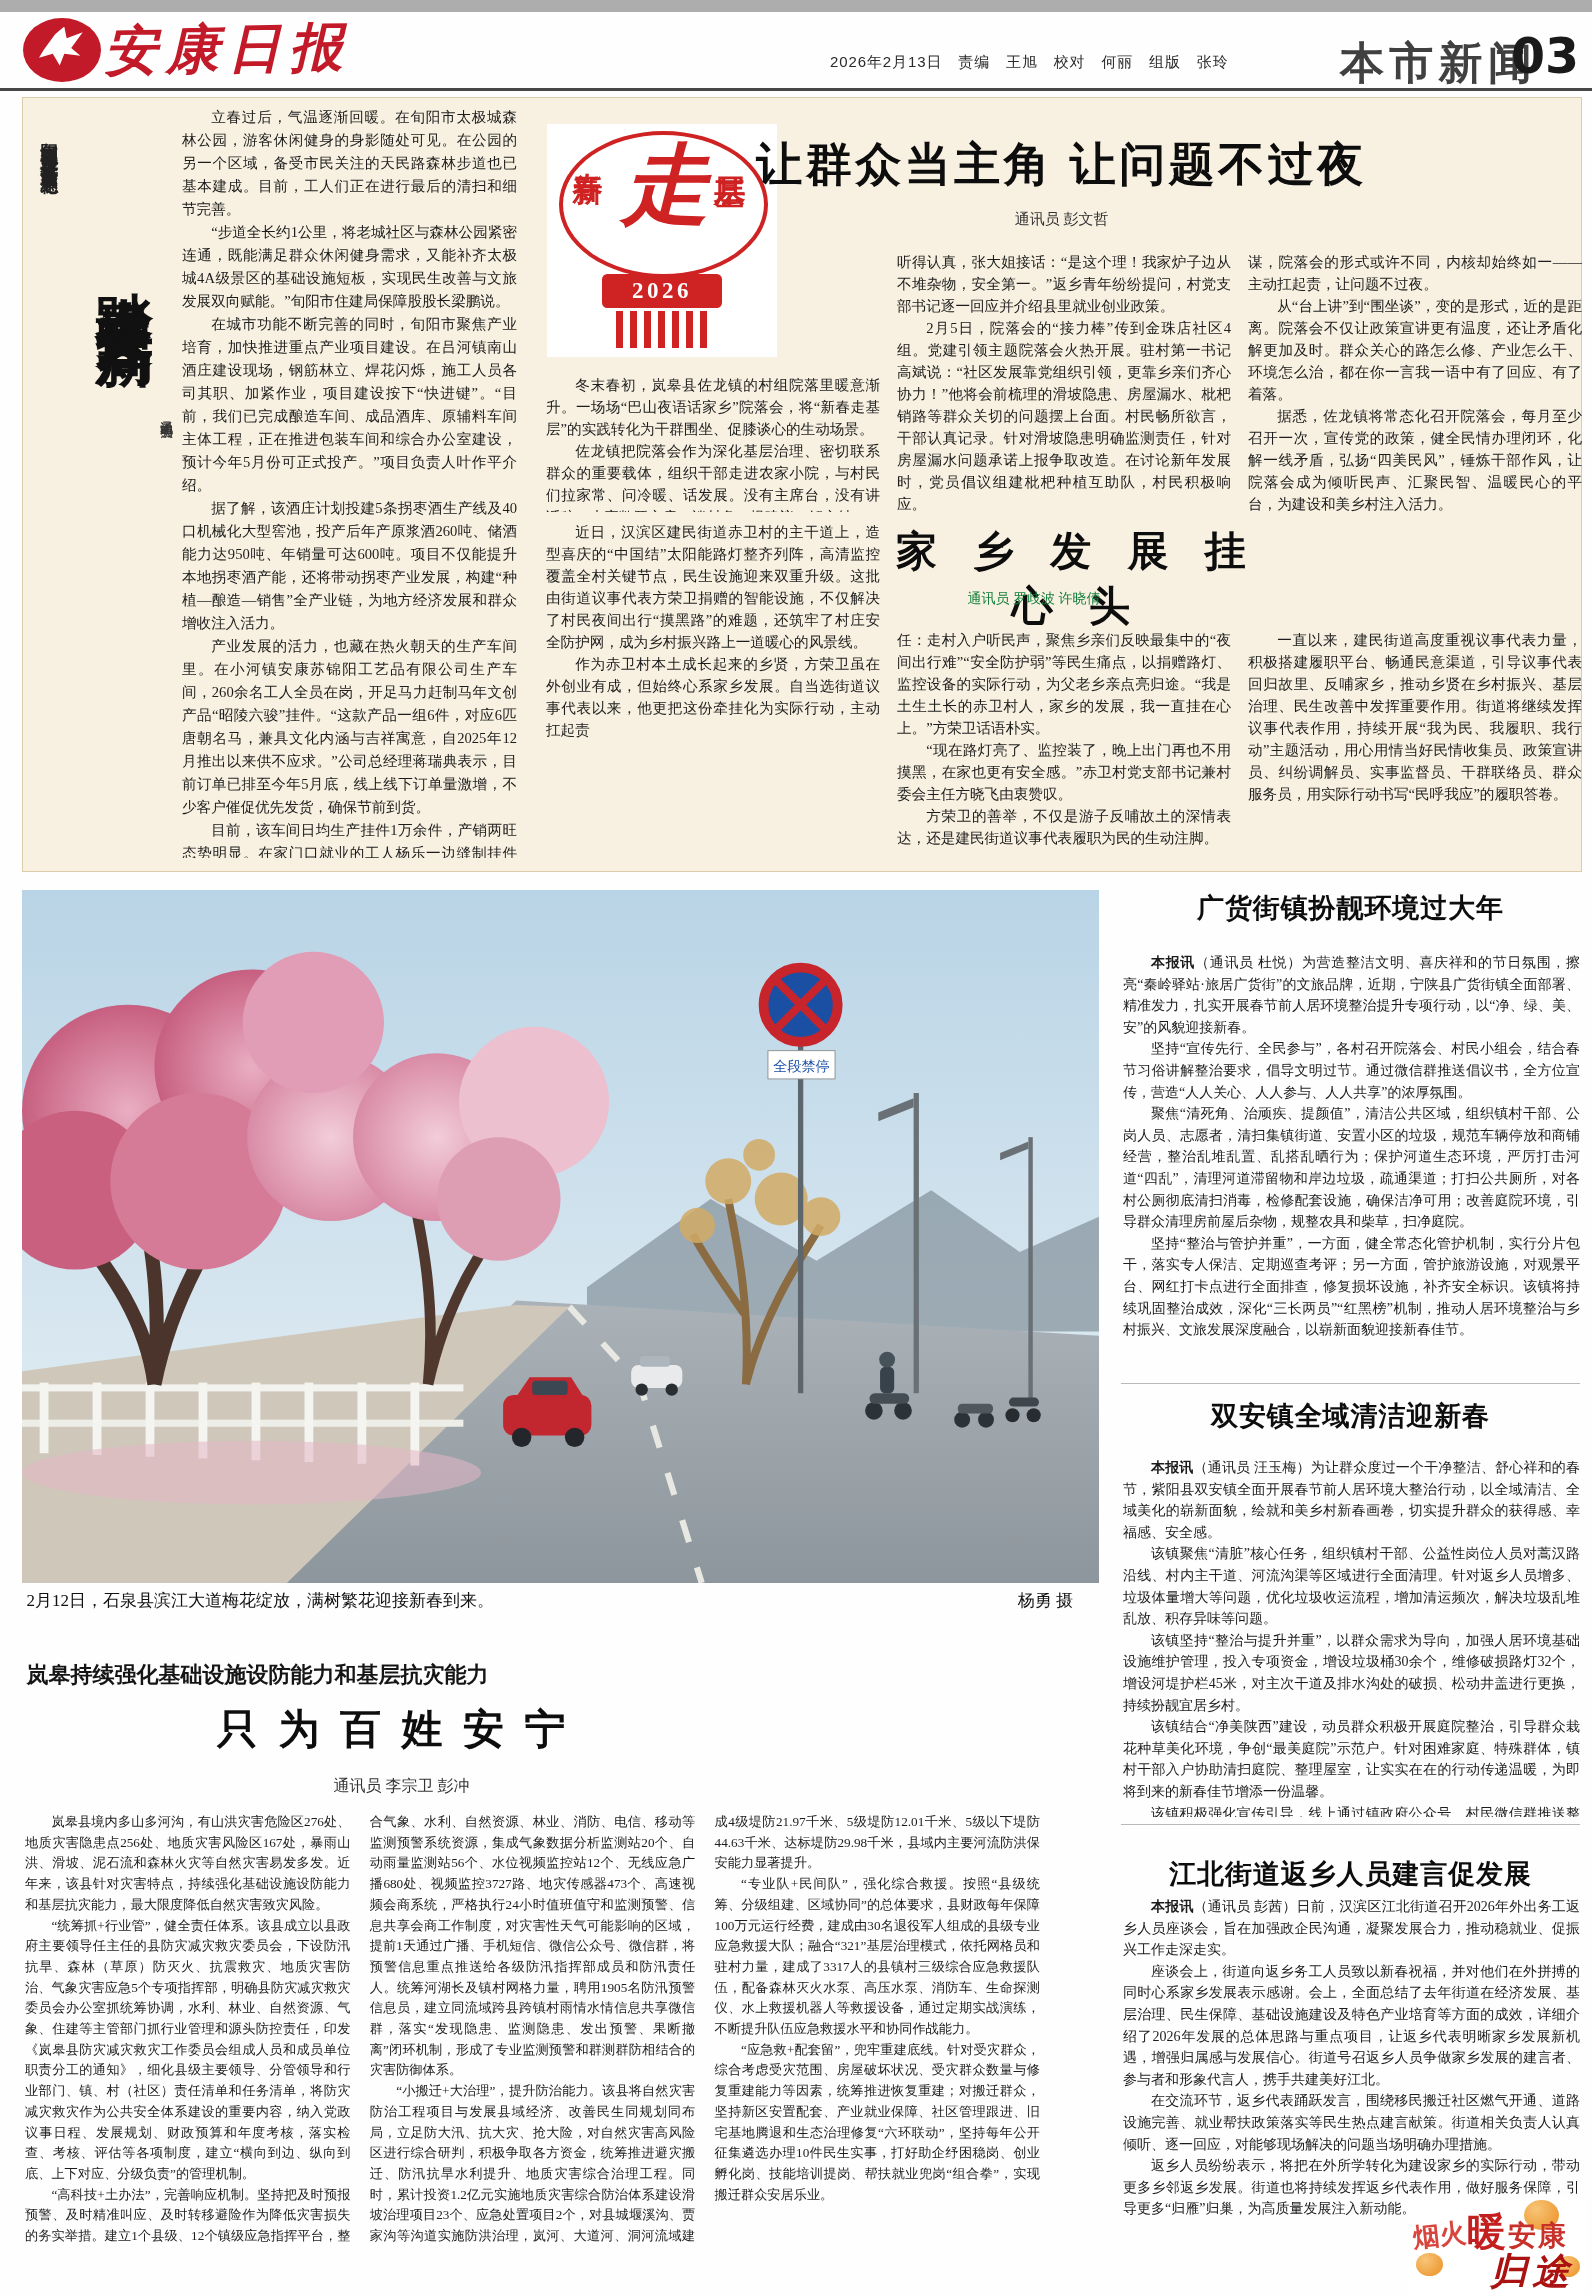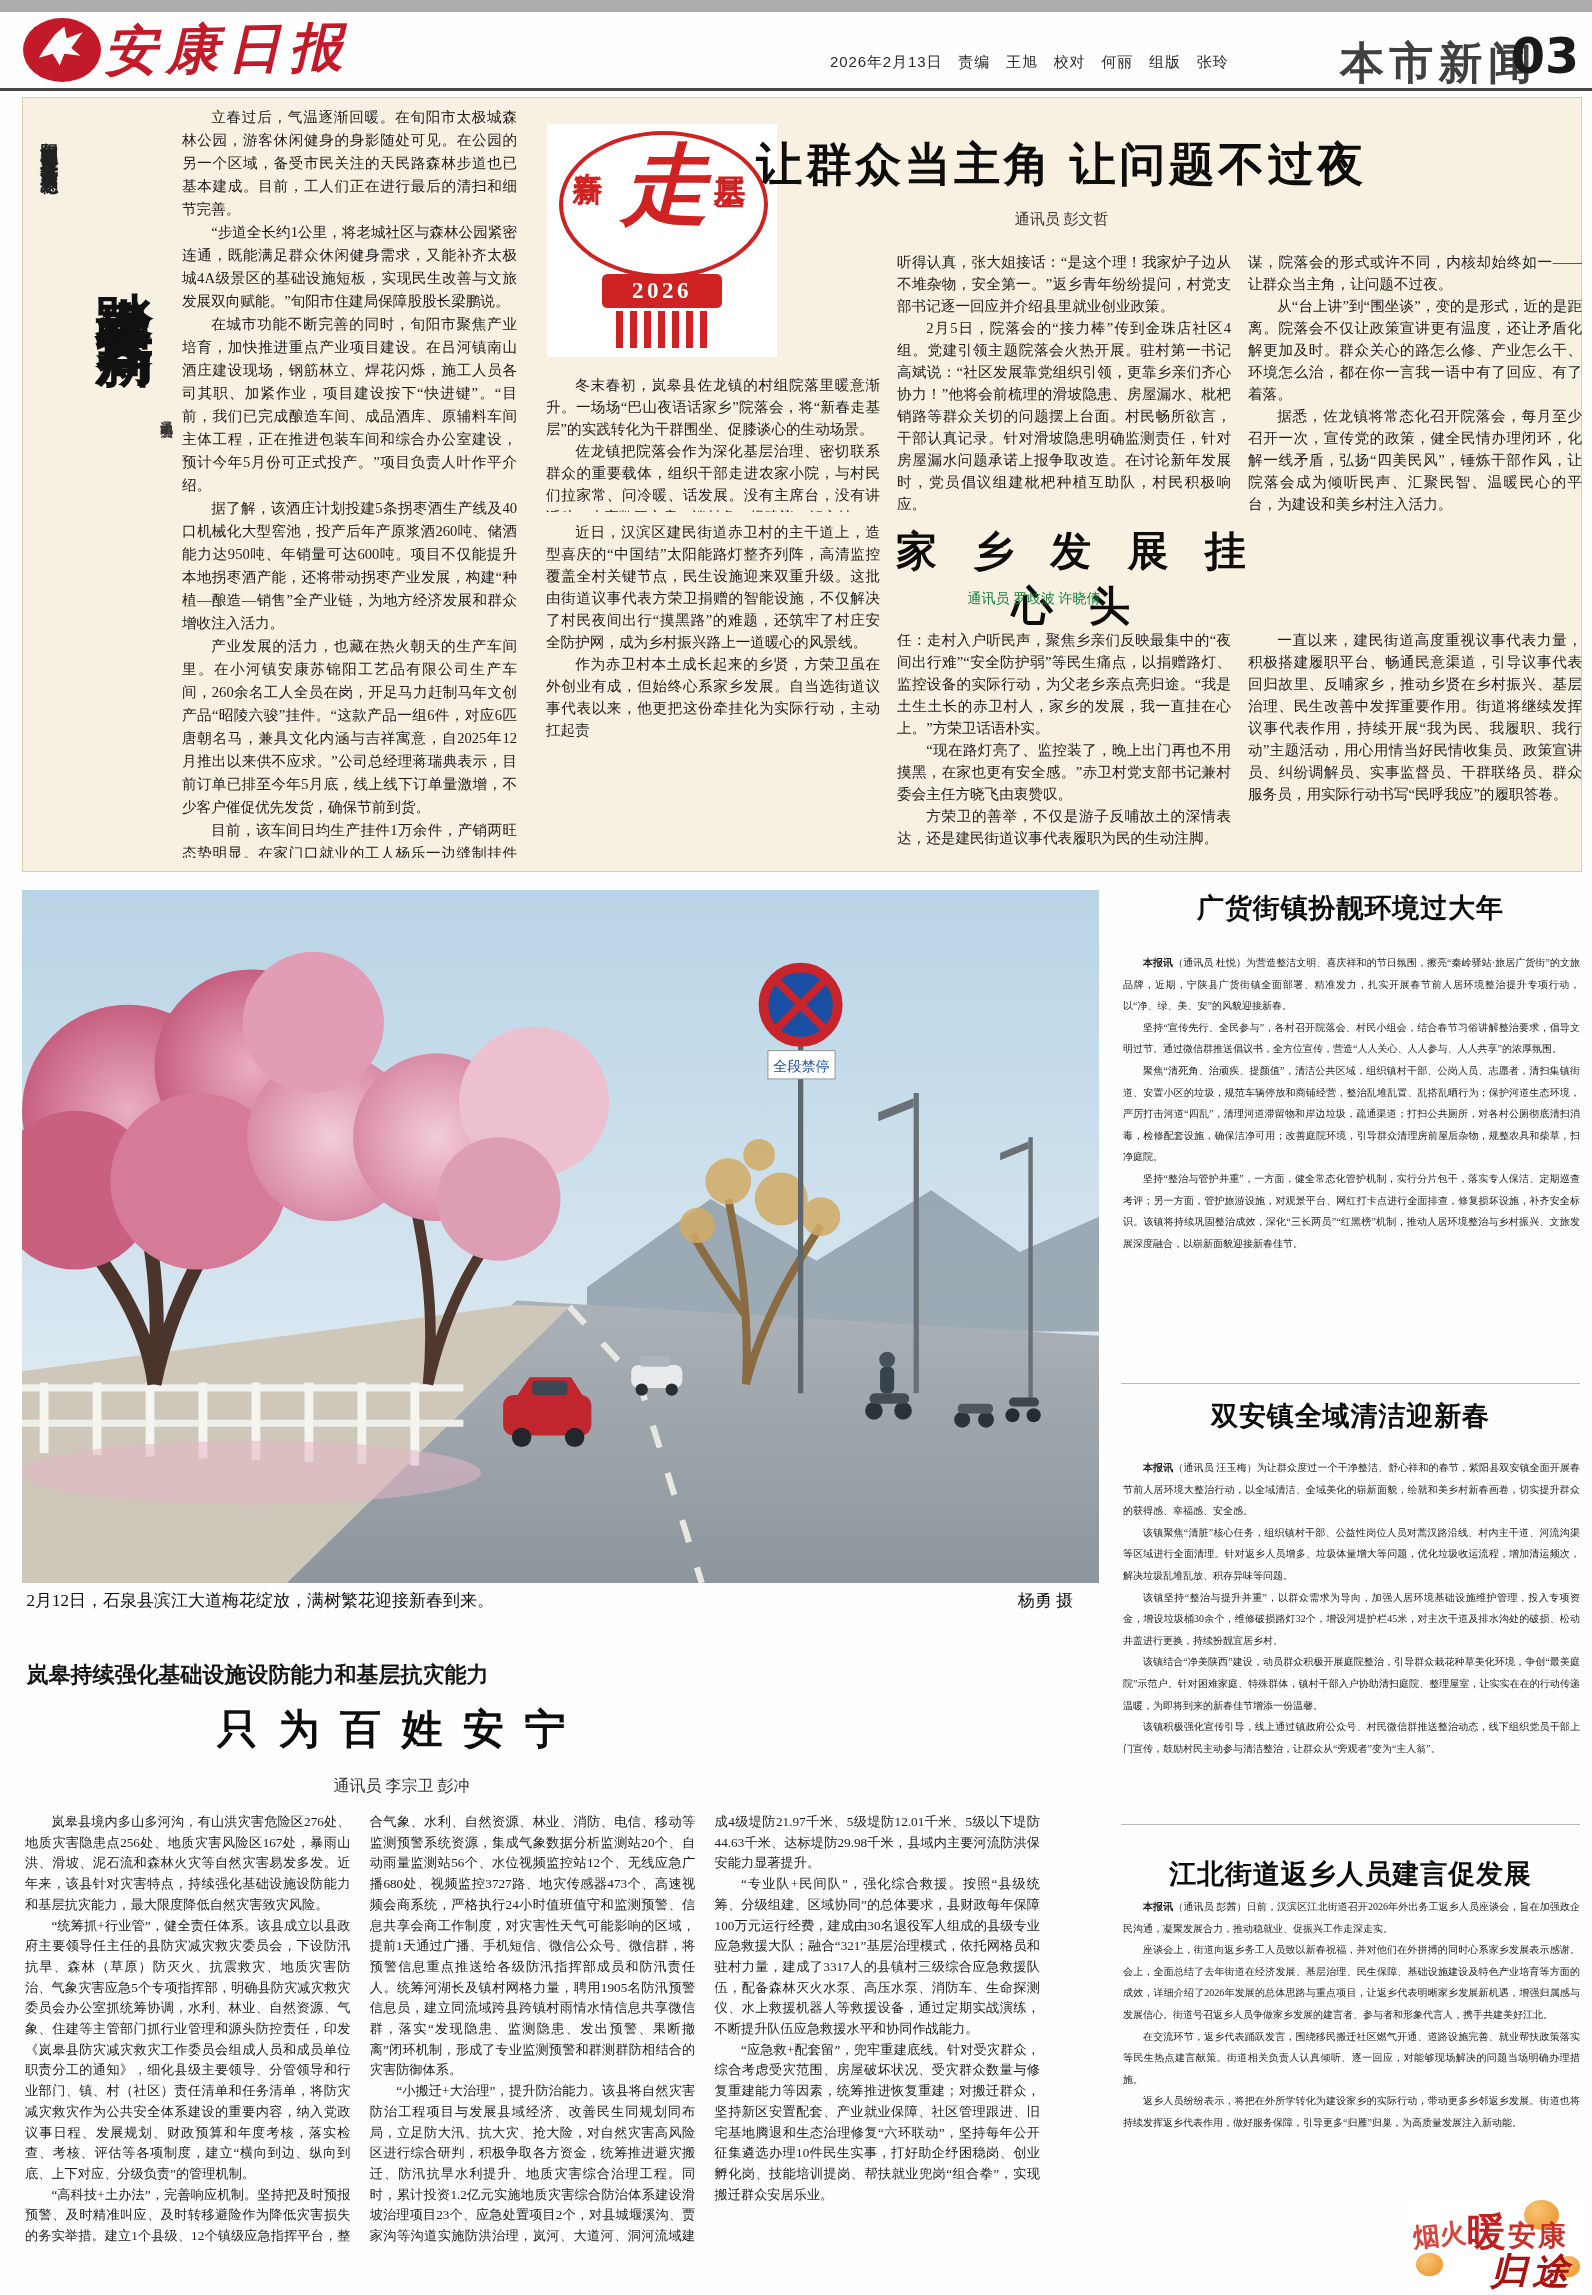--- a/index.html
+++ b/index.html
@@ -48,21 +48,21 @@
   .colA{width:334px;font-size:14.6px;line-height:22px;}
   
   #jx-headline{left:865px;top:524px;width:424px;text-align:center;font-size:41px;font-weight:bold;letter-spacing:12.4px;color:#0d0d0d;}
   #jx-byline{left:822px;top:590px;width:424px;text-align:center;font-size:14px;color:#15803d;}
   
   #photo{left:22px;top:890px;width:1077px;height:693px;}
   #caption{left:26.5px;top:1589px;width:971px;font-size:17px;color:#111;}
   #credit{left:958px;top:1589px;width:115px;font-size:17px;color:#111;text-align:right;}
   
   .rc-head{left:1121px;width:459px;text-align:center;font-size:27px;font-weight:bold;color:#0d0d0d;letter-spacing:0.9px;}
-  .rc-body{left:1123px;width:457px;font-size:10px;line-height:21.6px;}
+  .rc-body{left:1123px;width:457px;font-size:14px;line-height:21.6px;}
   .rc-rule{left:1121px;width:459px;height:0.9px;background:#b9b9b9;}
   
   #lg-kicker{left:26.5px;top:1660px;font-size:22px;font-weight:bold;color:#151515;}
   #lg-headline{left:22px;top:1702px;width:759px;text-align:center;font-size:41px;font-weight:bold;letter-spacing:0.5em;color:#0d0d0d;}
   #lg-byline{left:22px;top:1776px;width:759px;text-align:center;font-size:16px;color:#333;}
   #lg-body{left:25px;top:1812px;width:1015px;height:479px;column-count:3;column-gap:19.4px;
            font-size:13.2px;line-height:20.7px;}
   
   #corner{left:1409px;top:2198px;width:177px;height:94px;background:#fff;}
   .lantern{position:absolute;border-radius:50%;background:radial-gradient(circle at 35% 30%,#f7c577,#ef9f3c 70%);}
@@ -116,21 +116,21 @@
     <p>冬末春初，岚皋县佐龙镇的村组院落里暖意渐升。一场场“巴山夜语话家乡”院落会，将“新春走基层”的实践转化为干群围坐、促膝谈心的生动场景。</p>
     <p>佐龙镇把院落会作为深化基层治理、密切联系群众的重要载体，组织干部走进农家小院，与村民们拉家常、问冷暖、话发展。没有主席台，没有讲话稿，大家敞开心扉，谈村务、提建议、解心结。</p>
 
   </div>
   <div class="abs just clip body-txt colA" style="left:897px;top:251px;height:261px;">
     <p class="cont">听得认真，张大姐接话：“是这个理！我家炉子边从不堆杂物，安全第一。”返乡青年纷纷提问，村党支部书记逐一回应并介绍县里就业创业政策。</p>
     <p>2月5日，院落会的“接力棒”传到金珠店社区4组。党建引领主题院落会火热开展。驻村第一书记高斌说：“社区发展靠党组织引领，更靠乡亲们齐心协力！”他将会前梳理的滑坡隐患、房屋漏水、枇杷销路等群众关切的问题摆上台面。村民畅所欲言，干部认真记录。针对滑坡隐患明确监测责任，针对房屋漏水问题承诺上报争取改造。在讨论新年发展时，党员倡议组建枇杷种植互助队，村民积极响应。</p>
 
   </div>
   <div class="abs just clip body-txt colA" style="left:1248px;top:251px;height:261px;">
-    <p class="cont">谋，院落会的形式或许不同，内核却始终如一——让群众当主角，让问题不过夜。</p>
+    <p class="cont">谋，院落会的形式或许不同，内核却始终如一——主动扛起责，让问题不过夜。</p>
     <p>从“台上讲”到“围坐谈”，变的是形式，近的是距离。院落会不仅让政策宣讲更有温度，还让矛盾化解更加及时。群众关心的路怎么修、产业怎么干、环境怎么治，都在你一言我一语中有了回应、有了着落。</p>
     <p>据悉，佐龙镇将常态化召开院落会，每月至少召开一次，宣传党的政策，健全民情办理闭环，化解一线矛盾，弘扬“四美民风”，锤炼干部作风，让院落会成为倾听民声、汇聚民智、温暖民心的平台，为建设和美乡村注入活力。</p>
   </div>
 
   <div class="abs sans" id="jx-headline">家 乡 发 展 挂 心 头</div>
   <div class="abs" id="jx-byline">通讯员 罗歧波 许晓倩</div>
   <div class="abs just clip body-txt colA" style="left:897px;top:629px;height:233px;">
     <p class="cont">任：走村入户听民声，聚焦乡亲们反映最集中的“夜间出行难”“安全防护弱”等民生痛点，以捐赠路灯、监控设备的实际行动，为父老乡亲点亮归途。“我是土生土长的赤卫村人，家乡的发展，我一直挂在心上。”方荣卫话语朴实。</p>
     <p>“现在路灯亮了、监控装了，晚上出门再也不用摸黑，在家也更有安全感。”赤卫村党支部书记兼村委会主任方晓飞由衷赞叹。</p>
     <p>方荣卫的善举，不仅是游子反哺故土的深情表达，还是建民街道议事代表履职为民的生动注脚。</p>

